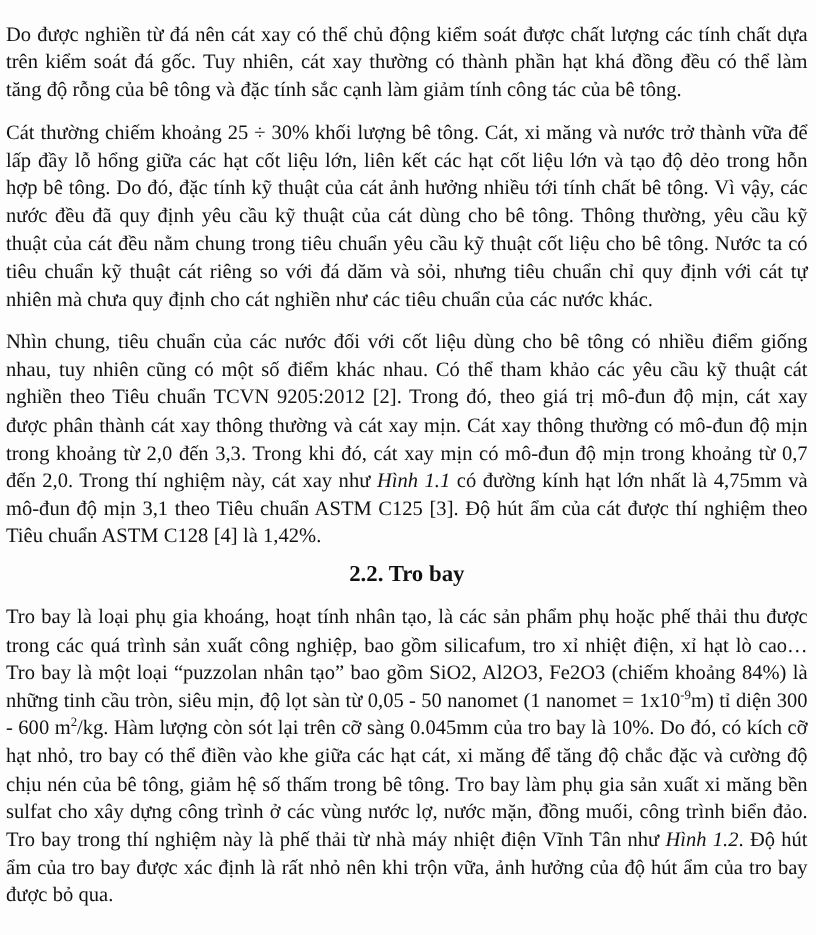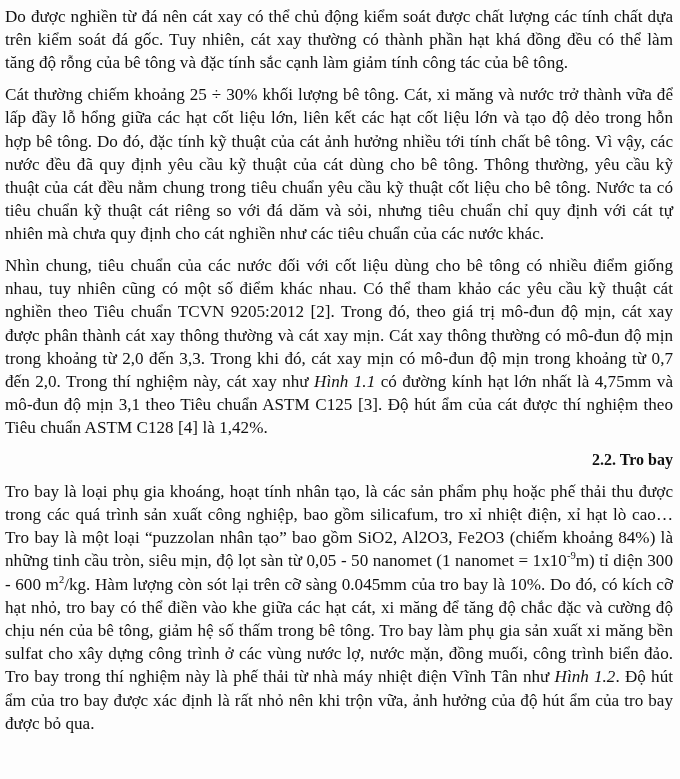--- a/index.html
+++ b/index.html
@@ -29,27 +29,28 @@
     text-align: justify;
     text-justify: inter-word;
     margin: 0 0 8.5px 0;
     text-indent: 0;
     word-spacing: 0.1px;
     letter-spacing: 0.02px;
     -webkit-font-smoothing: none;
   }
   .para.last-natural {
     text-align-last: left;
+    margin-top: 12px;
   }
   .heading {
-    font-size: 16px;
+    font-size: 19px;
     line-height: 23.2px;
     font-weight: bold;
     margin: 2px 0 8.5px 0;
-    text-align: right;
+    text-align: center;
   }
   .it {
   }
   sup {
     font-size: 0.62em;
     line-height: 0;
     vertical-align: super;
   }
 </style>
 </head>

